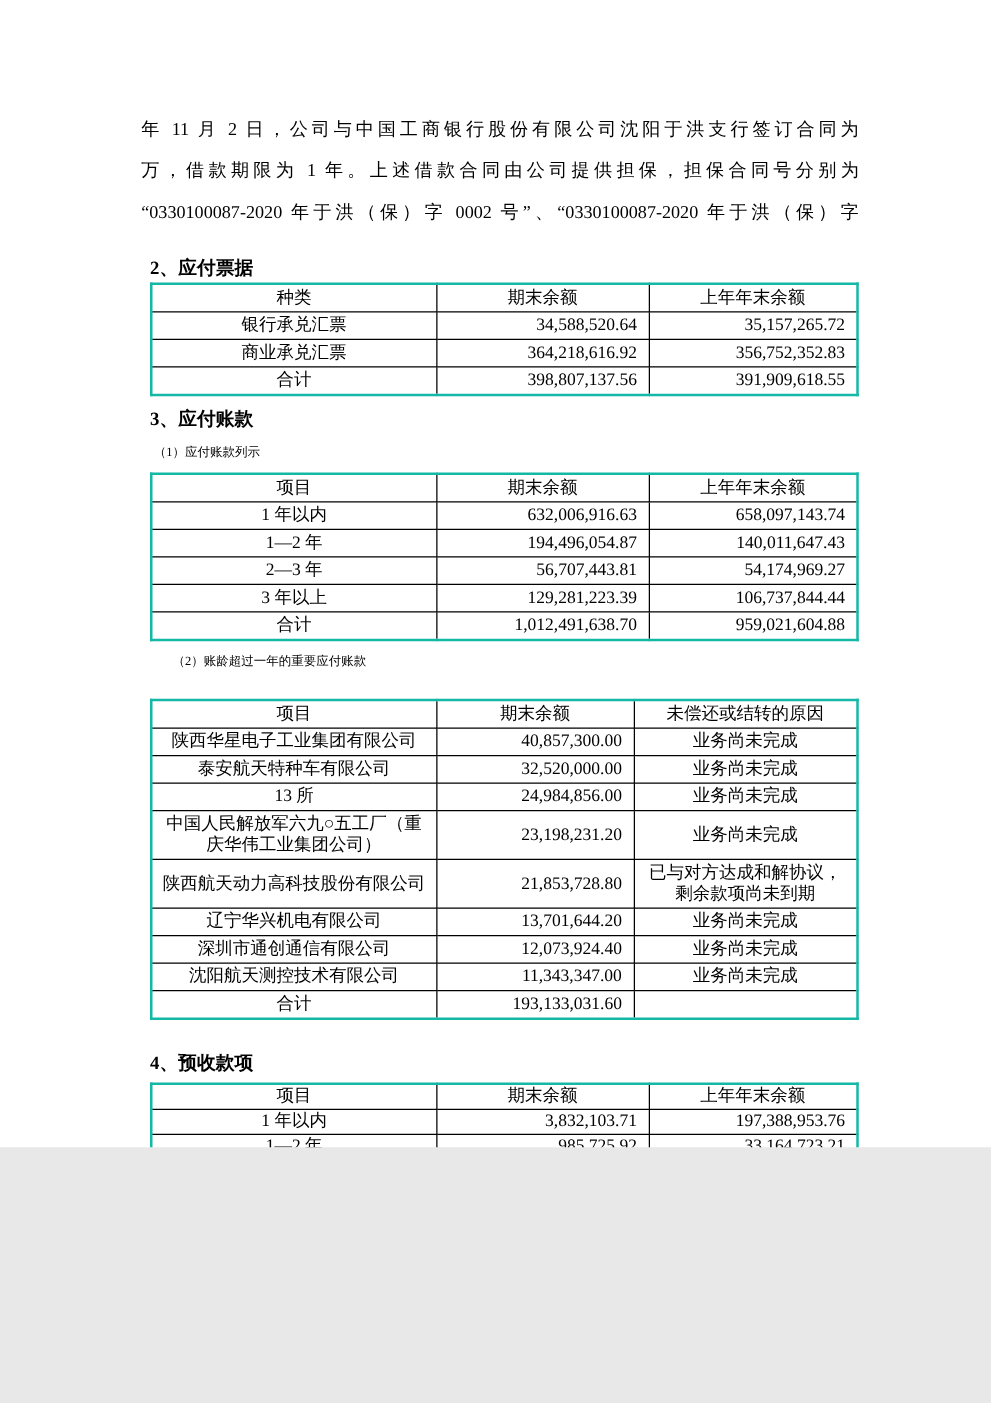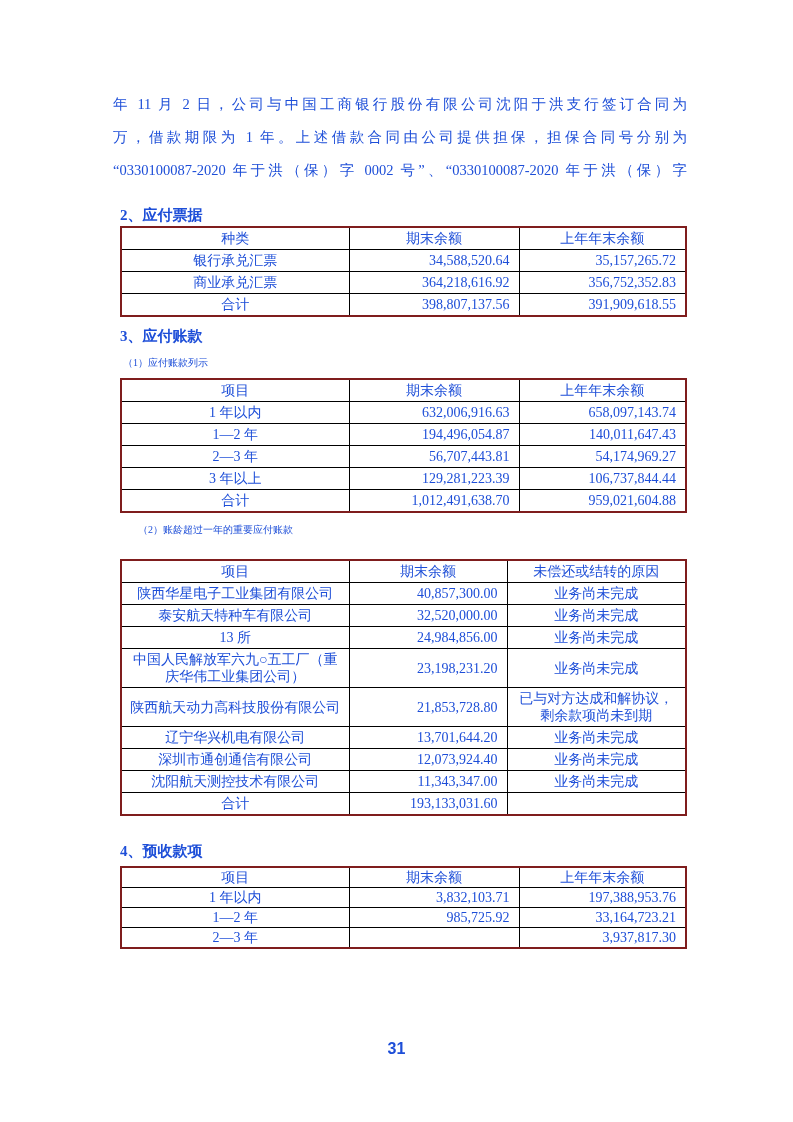--- a/index.html
+++ b/index.html
@@ -1,21 +1,21 @@
 <!DOCTYPE html>
 <html><head>
 <meta charset="utf-8">
 <style>
   html,body{margin:0;padding:0;background:#e8e8e8;}
   .page{
     position:relative;
-    width:793px;height:1122px;
+    width:793px;height:918px;
     background:#ffffff;
     font-family:"Liberation Serif","DejaVu Serif",serif;
-    color:#1d4ed8;
+    color:#000000;
     overflow:hidden;
     margin:0 auto;
   }
   .content{position:absolute;left:113px;top:88px;width:574px;}
   .para-line{
     font-size:14.5px;line-height:33px;
     text-align:justify;text-align-last:justify;
     white-space:nowrap;
   }
   .para-line.last{text-align-last:left;white-space:normal;}
@@ -23,21 +23,21 @@
     font-weight:bold;font-size:15px;line-height:21px;
     margin:18px 0 0 7px;
   }
   .sub-heading{
     font-size:10px;line-height:20px;
     margin:6px 0 0 10px;
   }
   table.tbl{
     border-collapse:collapse;table-layout:fixed;
     margin-left:7px;
-    border:2px solid #7f1d1d;
+    border:2px solid #14b8a6;
   }
   .tbl td,.tbl th{
     border:1px solid #000;
     font-size:14px;line-height:17px;
     padding:2px 7px;
     font-weight:normal;
     overflow:hidden;
     vertical-align:middle;
   }
   .tbl th{text-align:center;}

